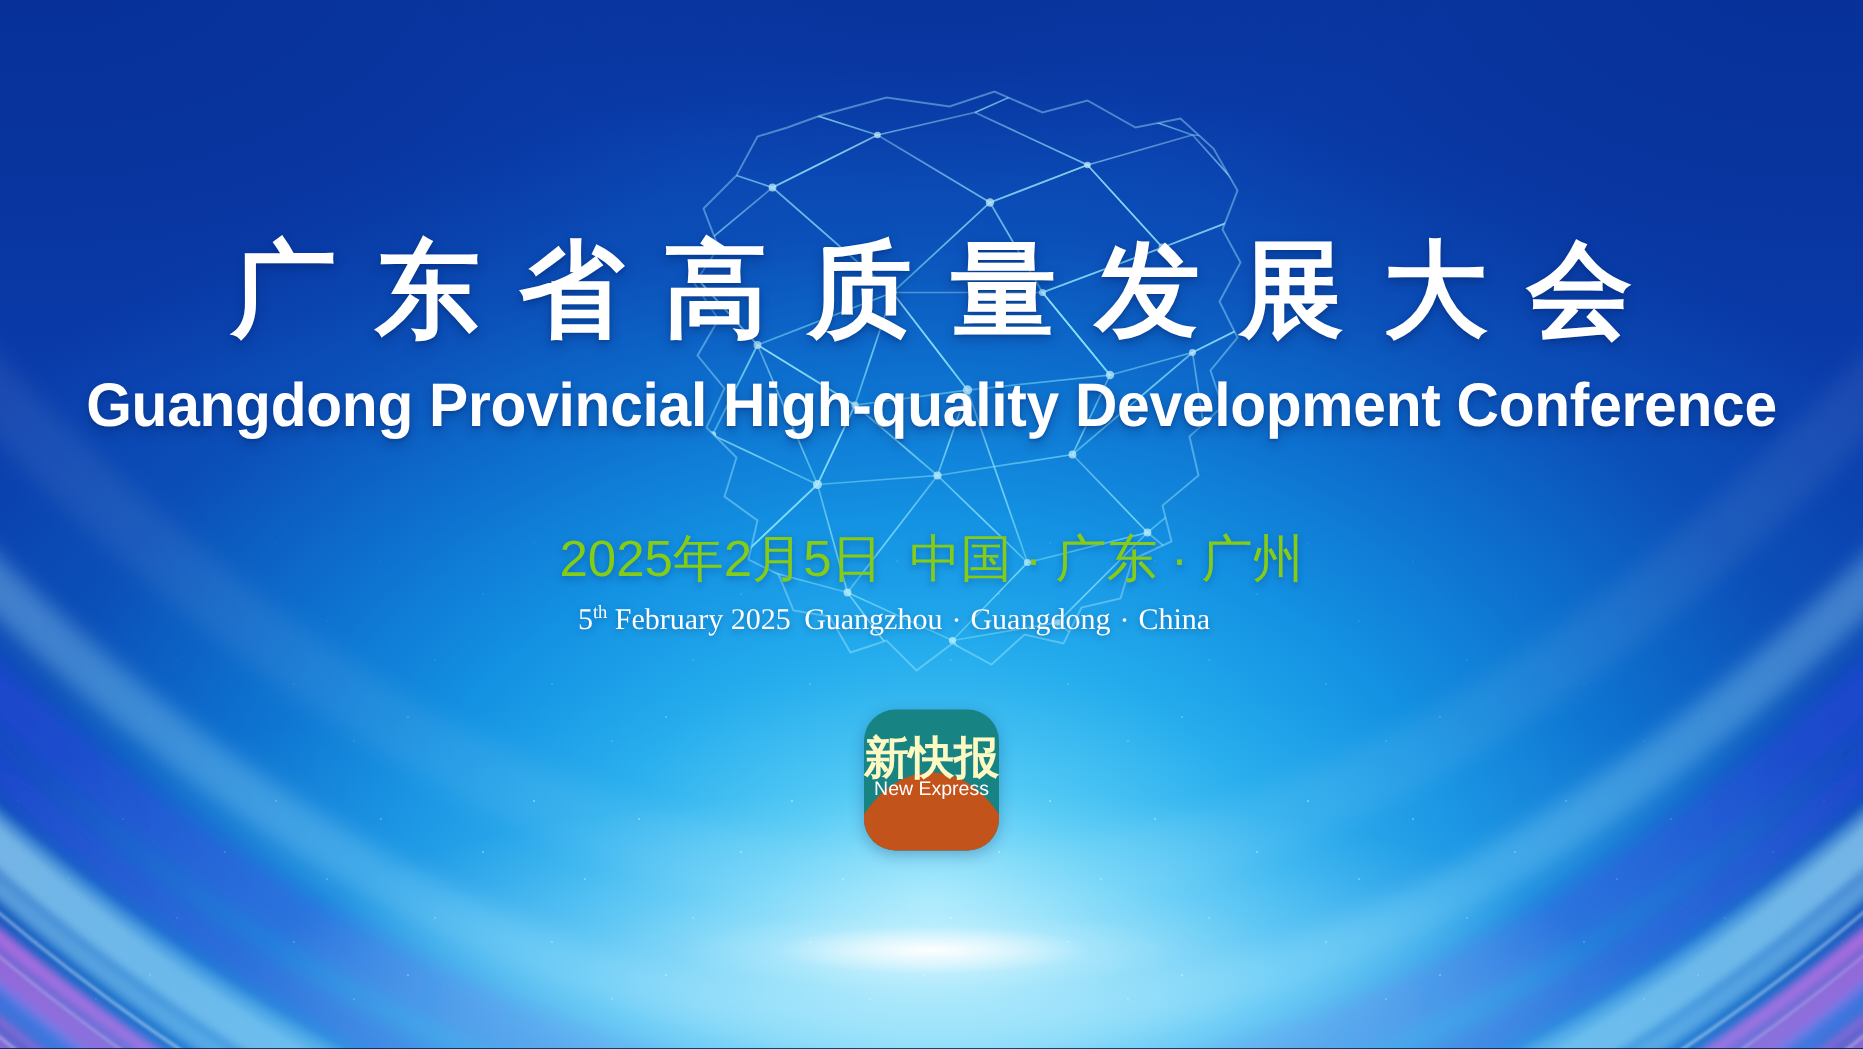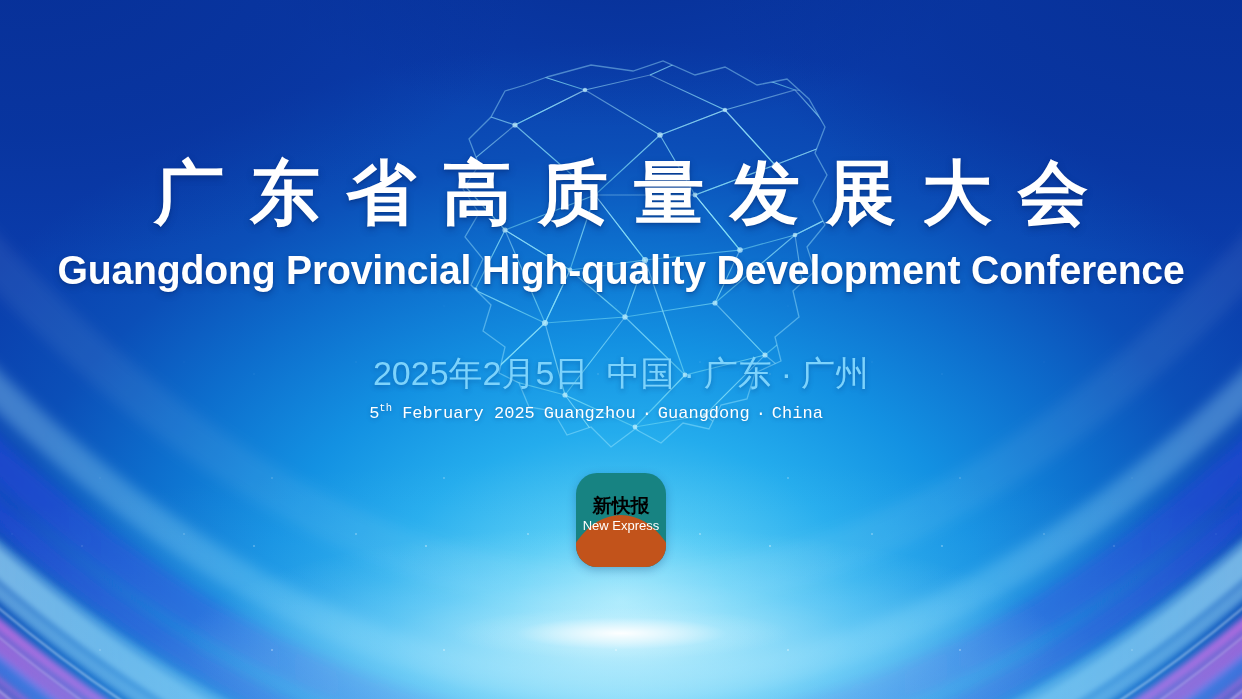--- a/index.html
+++ b/index.html
@@ -128,36 +128,36 @@
   .date-cn {
     position: absolute;
     top: 352px;
     left: 0;
     width: 1242px;
     text-align: center;
     font-family: "Liberation Sans", "DejaVu Sans", sans-serif;
     font-weight: 400;
     font-size: 34px;
     line-height: 42px;
-    color: #7dd3fc;
+    color: #84cc16;
     text-shadow: 0 2px 5px rgba(6,60,130,0.42);
     white-space: nowrap;
   }
   .date-cn .sep { padding: 0 9px; }
   .date-cn .gap { display: inline-block; width: 18px; }
 
   .date-en {
     position: absolute;
     top: 396px;
     left: 0;
     width: 1192px;
     text-align: center;
-    font-family: Liberation Mono, monospace;
+    font-family: Liberation Serif, serif;
     font-weight: 400;
-    font-size: 17px;
+    font-size: 20px;
     line-height: 24px;
     color: #ffffff;
     text-shadow: 0 1px 4px rgba(6,60,130,0.4);
     white-space: nowrap;
   }
   .date-en sup { font-size: 0.62em; vertical-align: super; }
   .date-en .sep { padding: 0 6px; }
   .date-en .gap { display: inline-block; width: 9px; }
 
   
@@ -181,24 +181,24 @@
     background: #c2531b;
     border-radius: 50% 50% 0 0 / 100% 100% 0 0;
   }
   .logo-cn {
     position: absolute;
     left: 0; right: 0;
     top: 19px;
     text-align: center;
     font-family: "Liberation Sans", "DejaVu Sans", sans-serif;
     font-weight: 700;
-    font-size: 19px;
+    font-size: 30px;
     line-height: 27px;
     letter-spacing: 0px;
-    color: #000000;
+    color: #fef9c3;
     white-space: nowrap;
   }
   .logo-en {
     position: absolute;
     left: 0; right: 0;
     top: 46px;
     text-align: center;
     font-family: "Liberation Sans", "DejaVu Sans", sans-serif;
     font-weight: 400;
     font-size: 13px;

